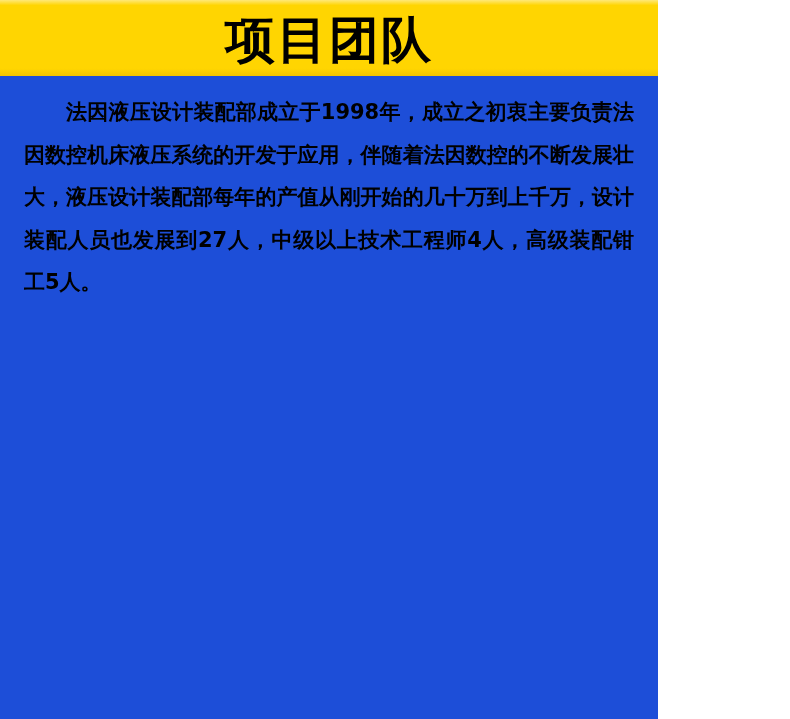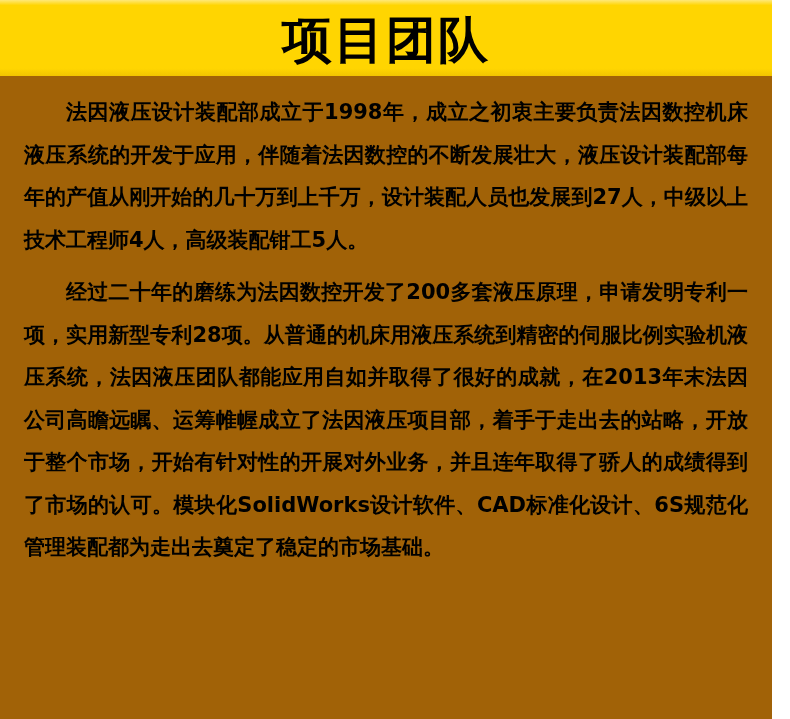--- a/index.html
+++ b/index.html
@@ -5,23 +5,23 @@
   html, body {
     margin: 0;
     padding: 0;
     width: 790px;
     height: 719px;
     background: #ffffff;
     overflow: hidden;
     font-family: "DejaVu Sans", "Liberation Sans", sans-serif;
   }
   .page {
-    width: 772px;
+    width: 658px;
     height: 719px;
-    background: #a16207;
+    background: #1d4ed8;
     position: relative;
   }
   .header-band {
     width: 100%;
     height: 76px;
     background: linear-gradient(180deg, #ffe878 0%, #ffd501 7%, #ffd501 90%, #f2c400 100%);
     display: flex;
     align-items: center;
     justify-content: center;
     box-sizing: border-box;
@@ -55,16 +55,15 @@
 <body>
 
 <div class="page">
 
   <div class="header-band">
     <div class="header-title">项目团队</div>
   </div>
 
   <div class="content">
     <p>法因液压设计装配部成立于1998年，成立之初衷主要负责法因数控机床液压系统的开发于应用，伴随着法因数控的不断发展壮大，液压设计装配部每年的产值从刚开始的几十万到上千万，设计装配人员也发展到27人，中级以上技术工程师4人，高级装配钳工5人。</p>
-    <p>经过二十年的磨练为法因数控开发了200多套液压原理，申请发明专利一项，实用新型专利28项。从普通的机床用液压系统到精密的伺服比例实验机液压系统，法因液压团队都能应用自如并取得了很好的成就，在2013年末法因公司高瞻远瞩、运筹帷幄成立了法因液压项目部，着手于走出去的站略，开放于整个市场，开始有针对性的开展对外业务，并且连年取得了骄人的成绩得到了市场的认可。模块化SolidWorks设计软件、CAD标准化设计、6S规范化管理装配都为走出去奠定了稳定的市场基础。</p>
   </div>
 
 </div>
 
 </body></html>

